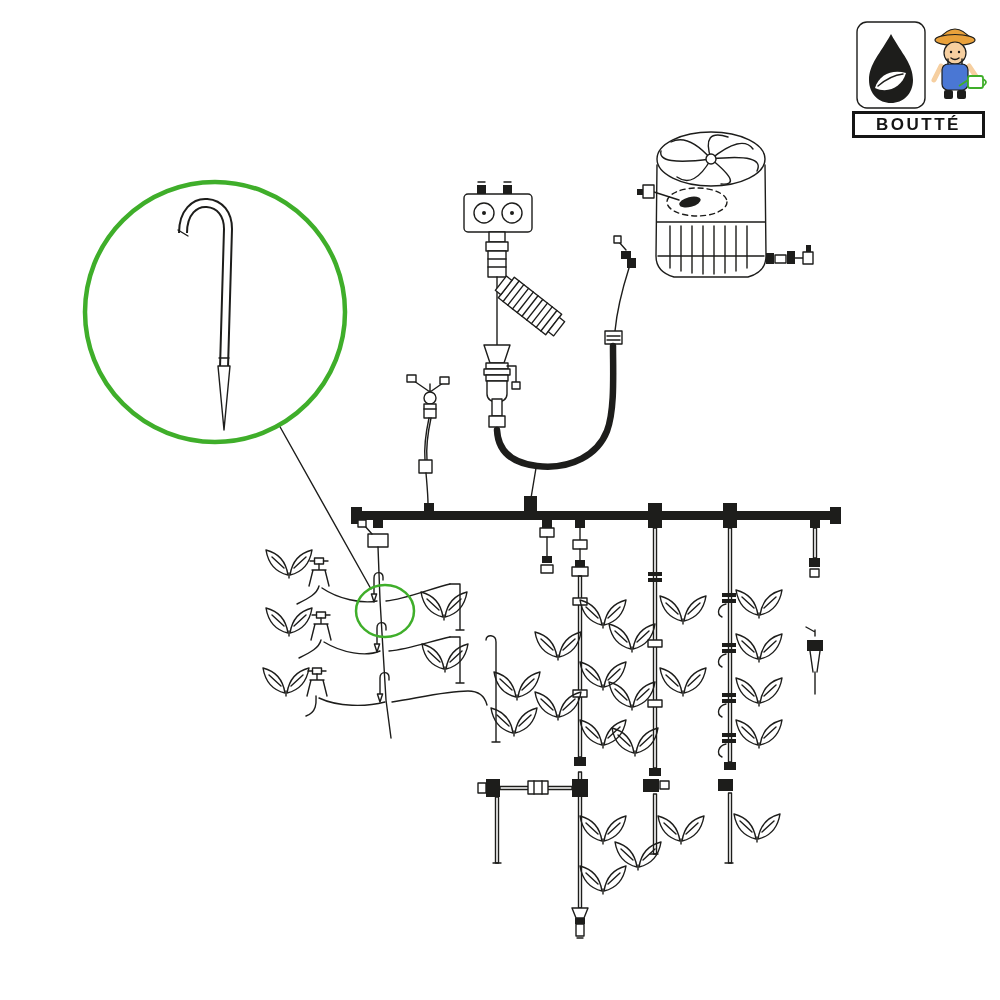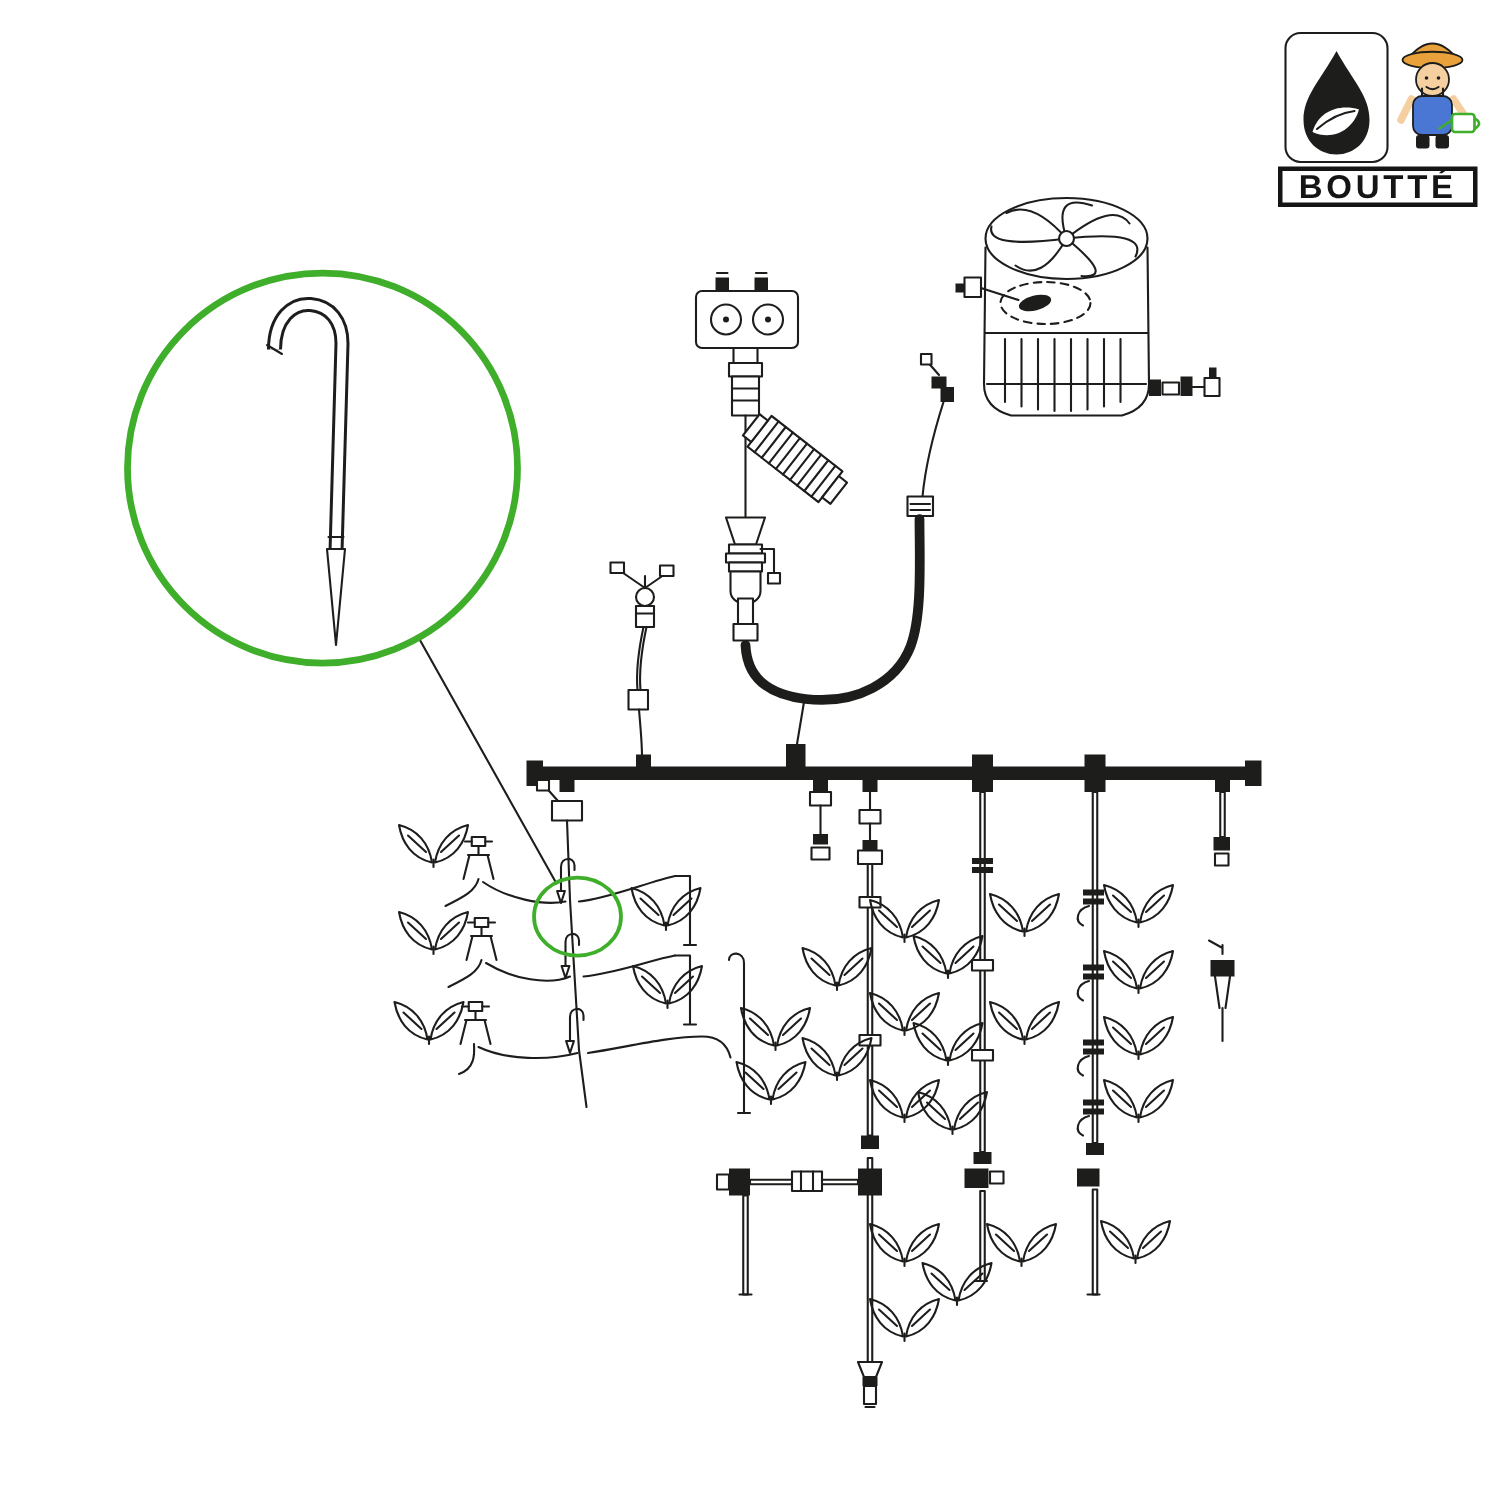--- a/index.html
+++ b/index.html
@@ -10,21 +10,21 @@
   .ln{fill:none;stroke:var(--line,#1d1d1b);stroke-width:1.4;stroke-linecap:round;stroke-linejoin:round;}
   .lnw{fill:#fff;stroke:var(--line,#1d1d1b);stroke-width:1.4;stroke-linejoin:round;}
   .fl{fill:var(--line,#1d1d1b);stroke:none;}
   .dash{stroke-dasharray:5 4;}
   .thick{fill:none;stroke:var(--line,#1d1d1b);stroke-width:6.5;stroke-linecap:round;}
   .hookO{fill:none;stroke:var(--line,#1d1d1b);stroke-width:10;stroke-linecap:butt;}
   .hookI{fill:none;stroke:#fff;stroke-width:6;stroke-linecap:butt;}
   .acc{stroke:var(--accent-green,#3fae2a);}
   .brand-name{position:absolute;left:852px;top:111px;width:133px;height:27px;border:3px solid #151515;
               box-sizing:border-box;display:flex;align-items:center;justify-content:center;background:#fff;
-              font-weight:bold;font-size:22px;letter-spacing:2.5px;color:#151515;}
+              font-weight:bold;font-size:17px;letter-spacing:2.5px;color:#151515;}
 </style>
 </head>
 <body>
 
 <div class="canvas">
 
 <svg width="1000" height="1000" viewBox="0 0 1000 1000">
   <defs>
     <g id="plant">
       <path class="ln" d="M-1,1 C-14,-2 -21,-12 -23,-24 C-11,-21 -3,-12 -1,1 Z"></path>

